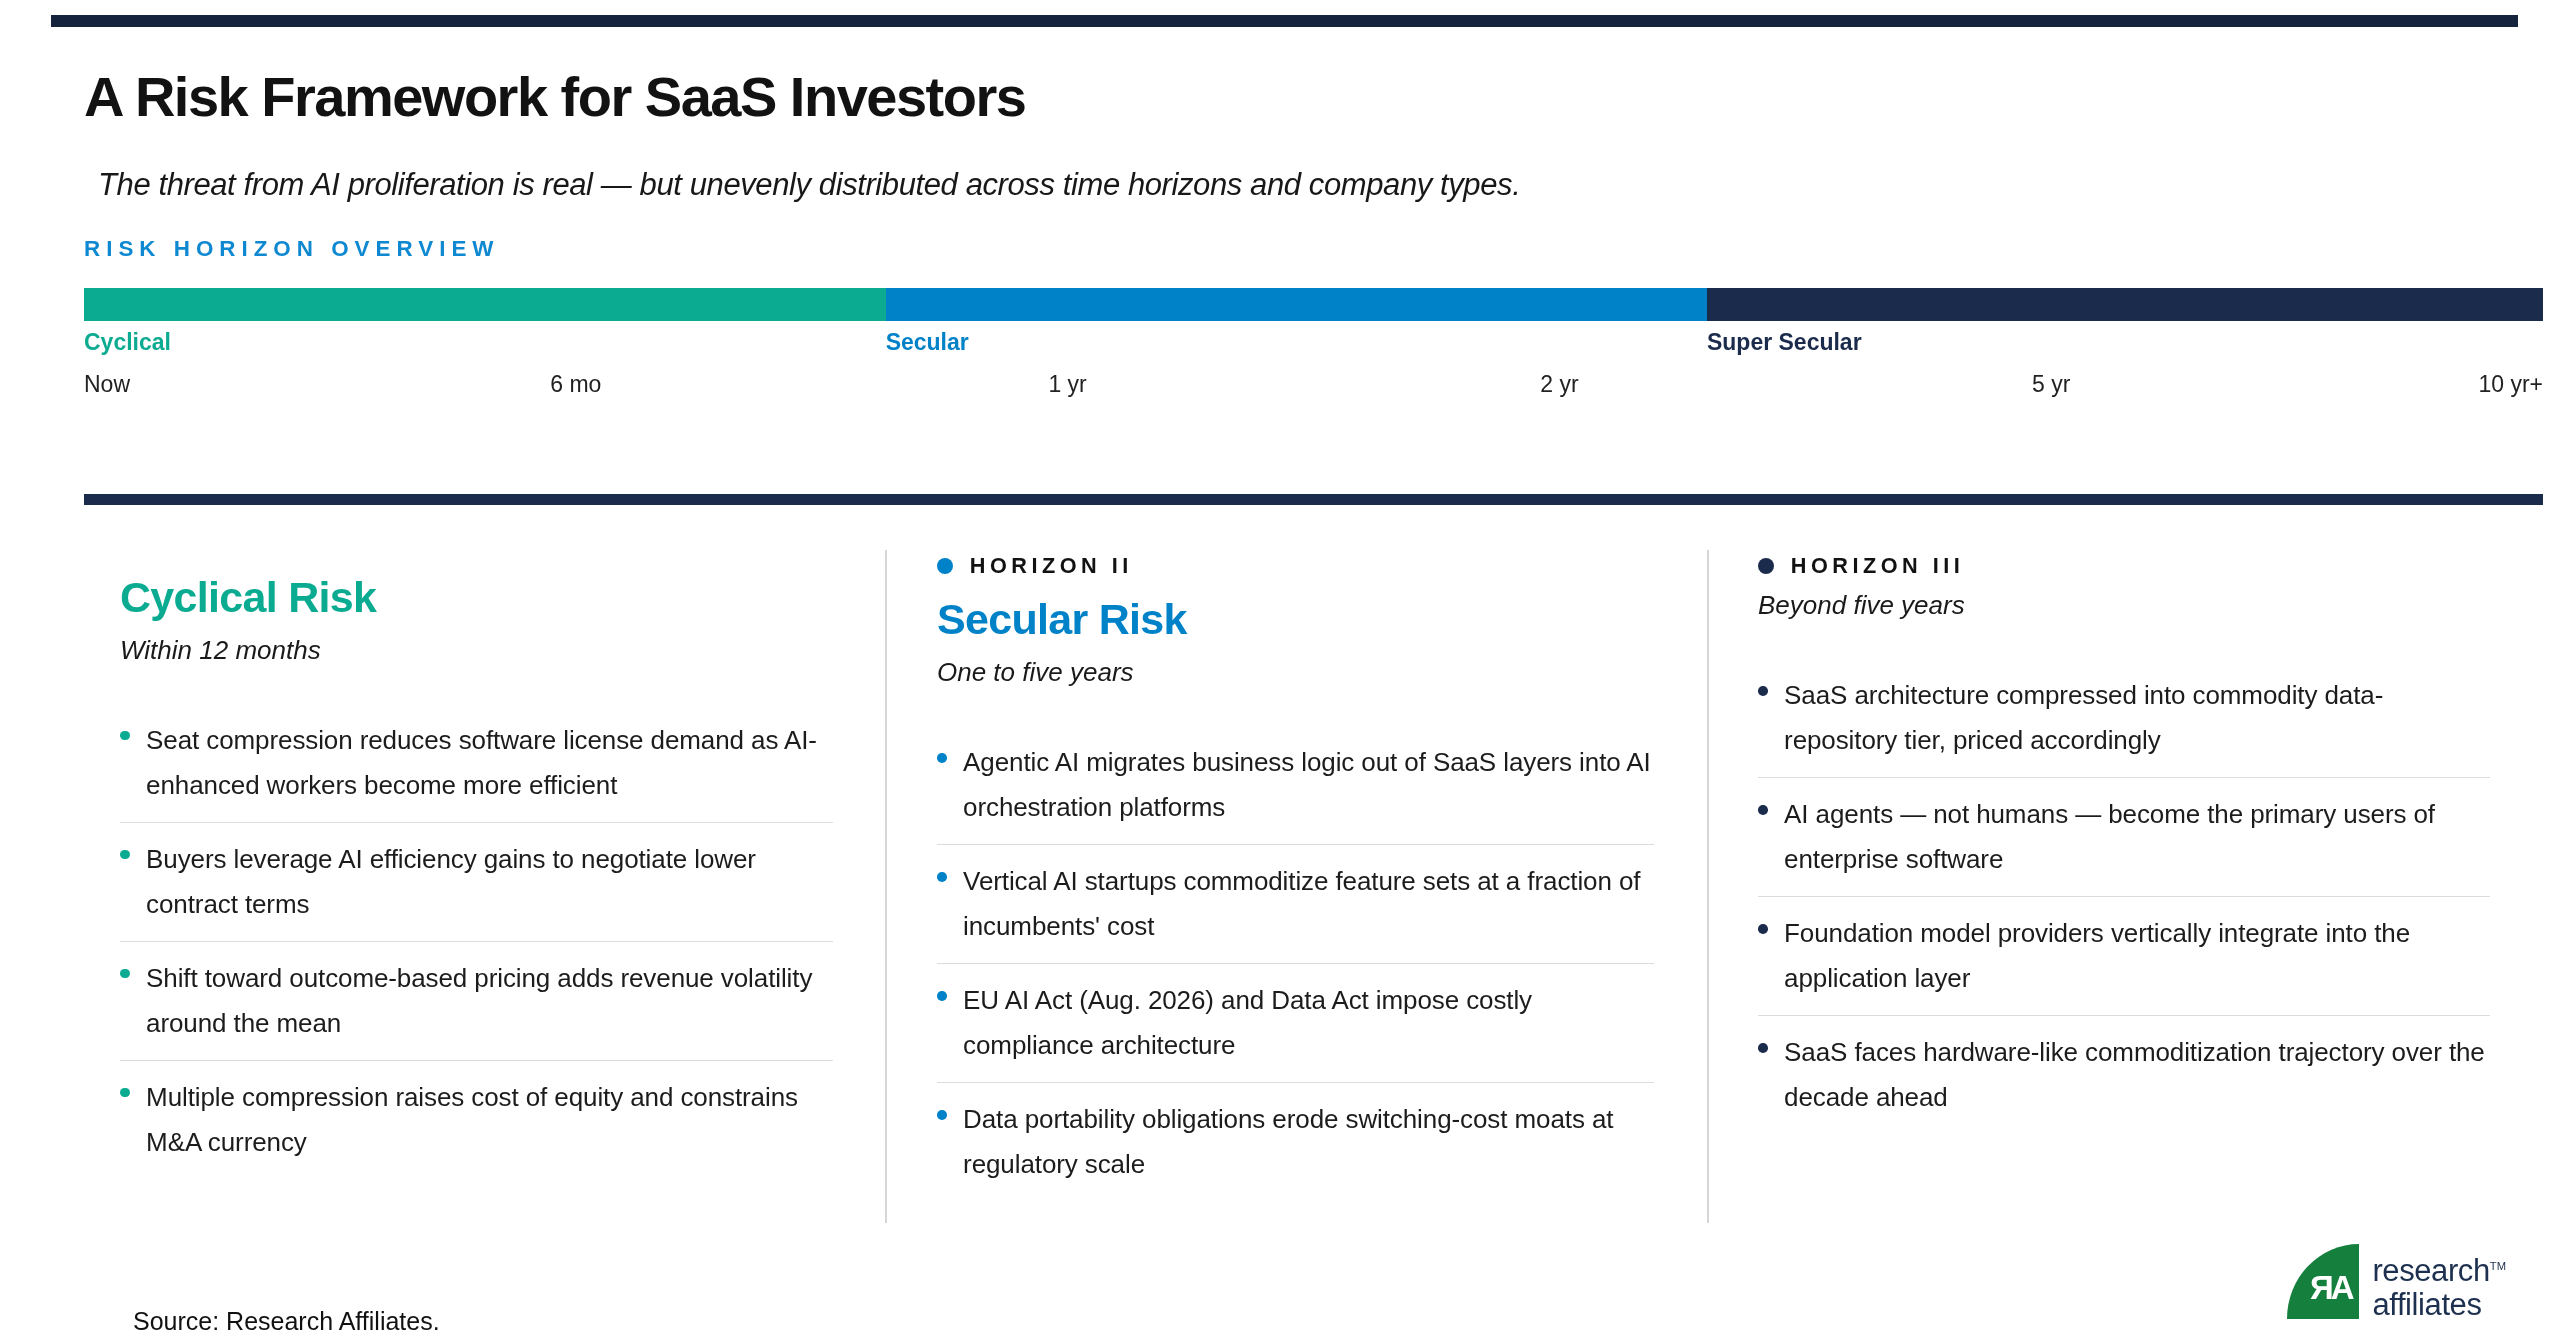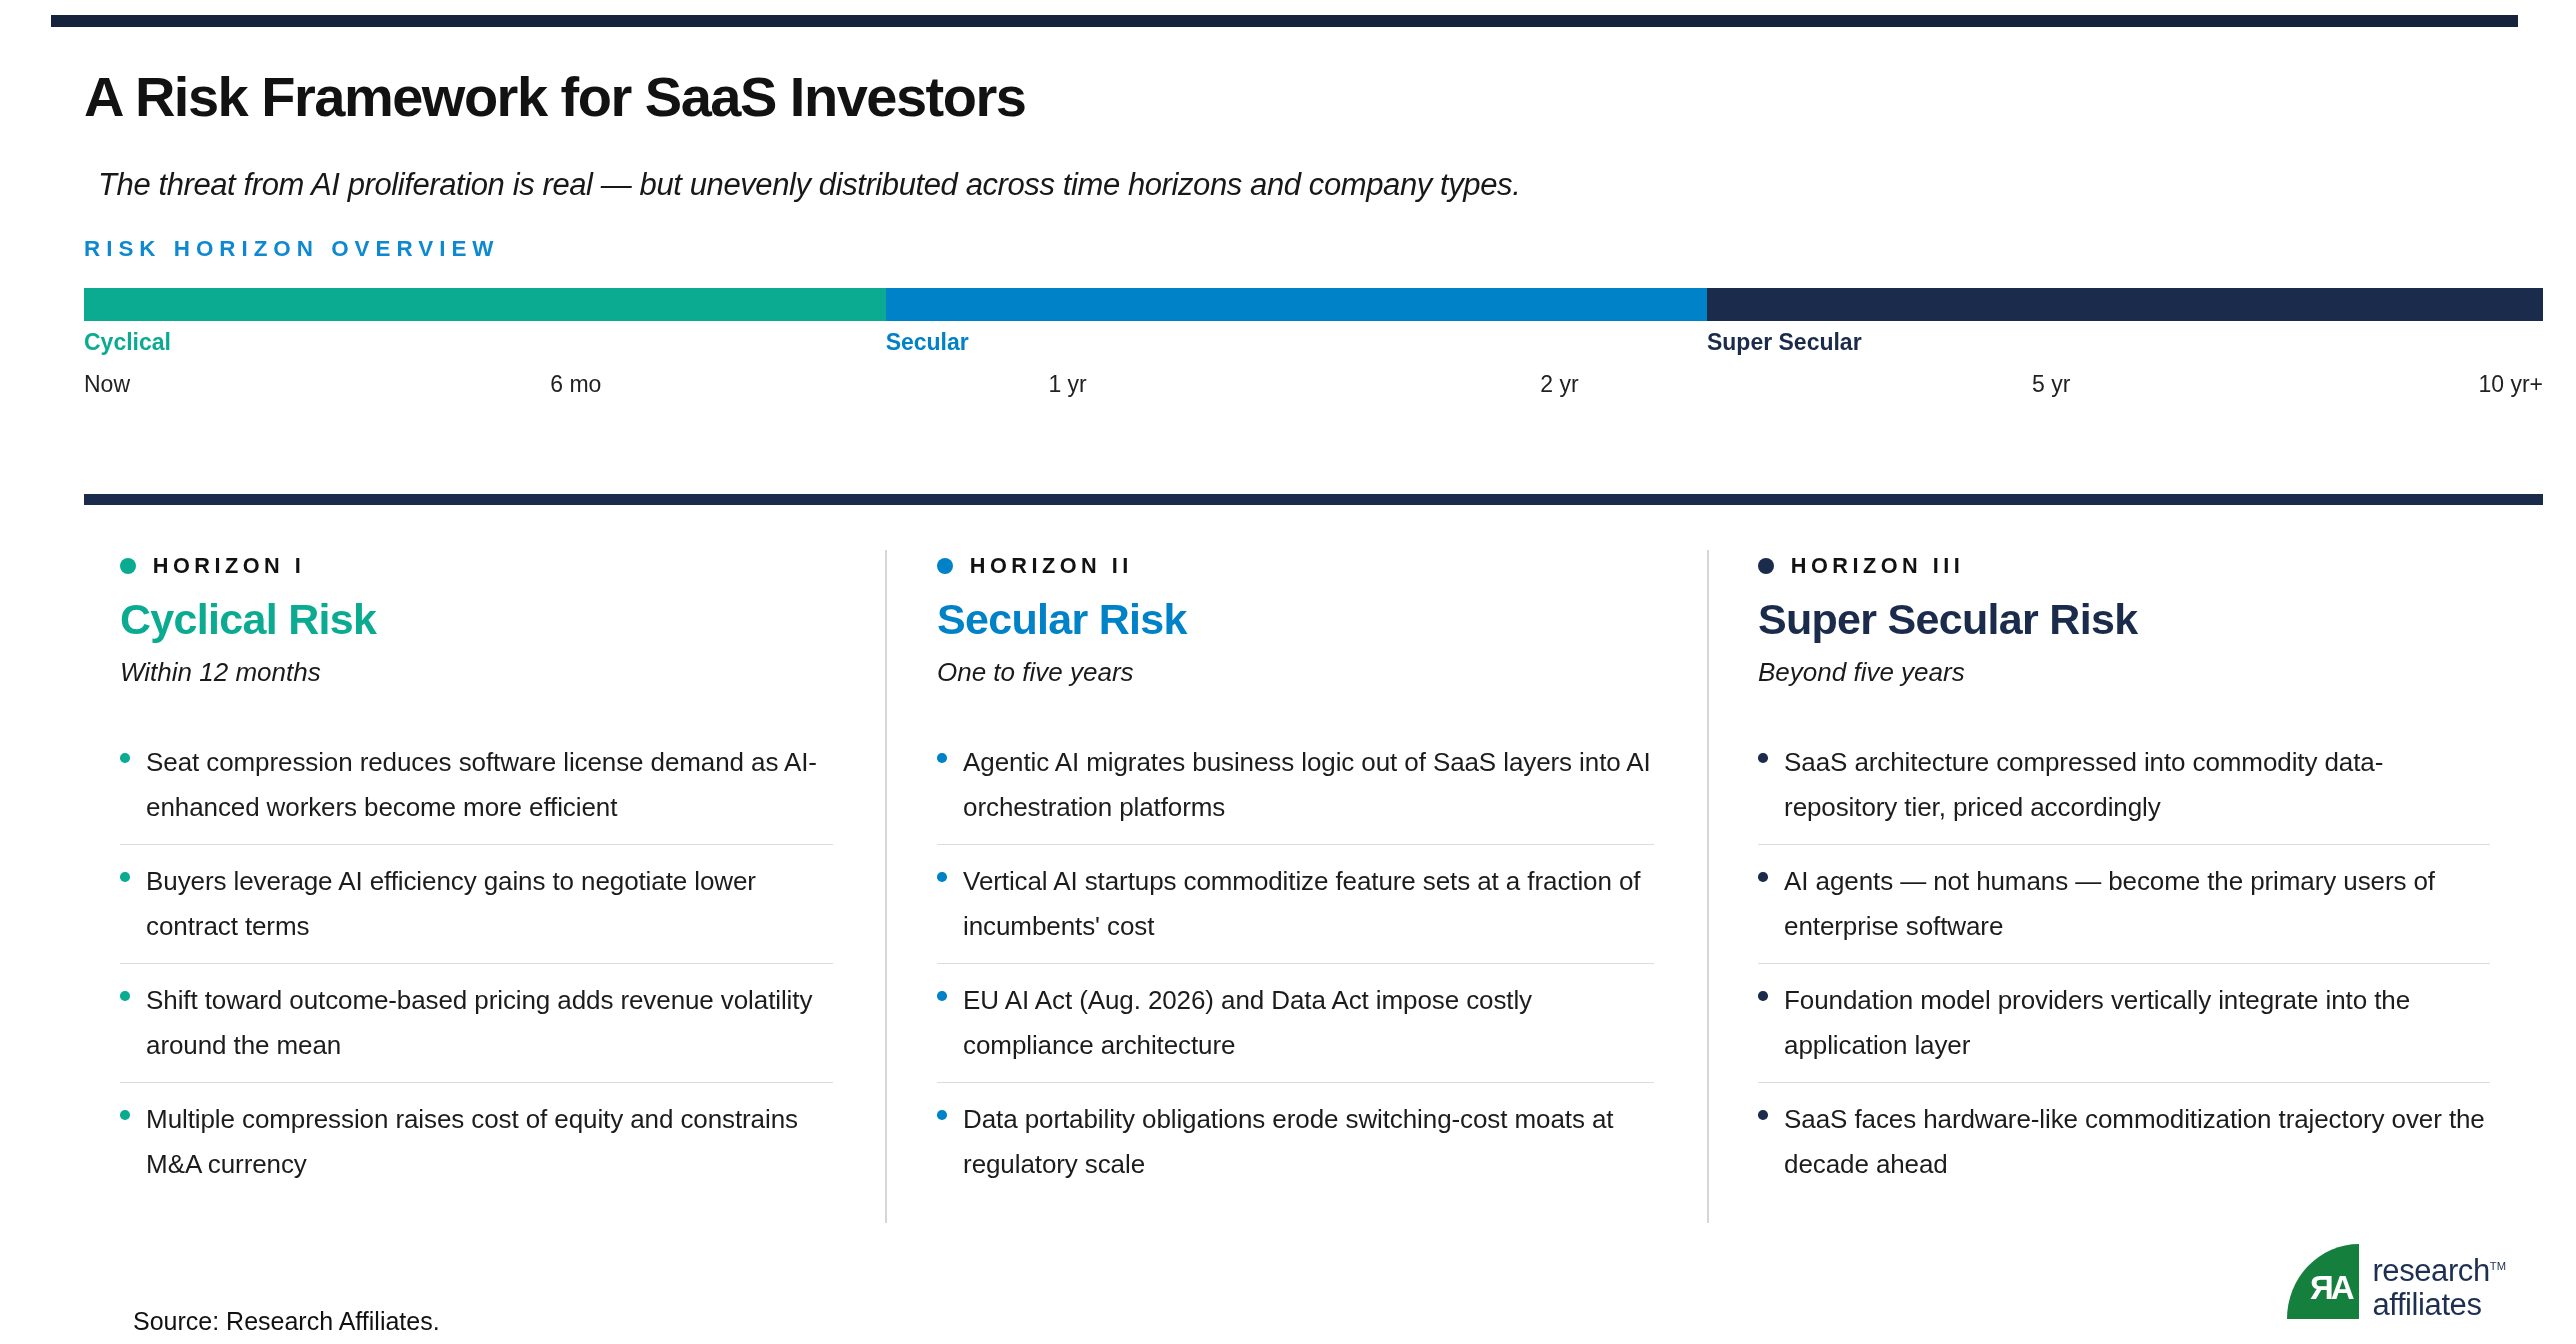--- a/index.html
+++ b/index.html
@@ -111,24 +111,20 @@
     <span class="tick tk-3">2 yr</span>
     <span class="tick tk-4">5 yr</span>
     <span class="tick tk-5">10 yr+</span>
   </div>
 
   <div class="section-rule"></div>
 
   <div class="columns">
 
     <section class="col col-1">
-      <div class="horizon-row">
-        <span class="h-dot dot-teal"></span>
-        <span class="horizon-label">HORIZON I</span>
-      </div>
       <h2 class="col-title ct-teal">Cyclical Risk</h2>
       <p class="col-sub">Within 12 months</p>
       <ul class="bullets">
         <li>
             <span class="b-dot dot-teal"></span>
             <span>Seat compression reduces software license demand as AI-enhanced workers become more efficient</span>
           </li>
         <li>
             <span class="b-dot dot-teal"></span>
             <span>Buyers leverage AI efficiency gains to negotiate lower contract terms</span>
@@ -169,21 +165,20 @@
             <span>Data portability obligations erode switching-cost moats at regulatory scale</span>
           </li>
       </ul>
     </section>
 
     <section class="col col-3">
       <div class="horizon-row">
         <span class="h-dot dot-navy"></span>
         <span class="horizon-label">HORIZON III</span>
       </div>
-      <h2 class="col-title ct-navy">Super Secular Risk</h2>
       <p class="col-sub">Beyond five years</p>
       <ul class="bullets">
         <li>
             <span class="b-dot dot-navy"></span>
             <span>SaaS architecture compressed into commodity data-repository tier, priced accordingly</span>
           </li>
         <li>
             <span class="b-dot dot-navy"></span>
             <span>AI agents — not humans — become the primary users of enterprise software</span>
           </li>

